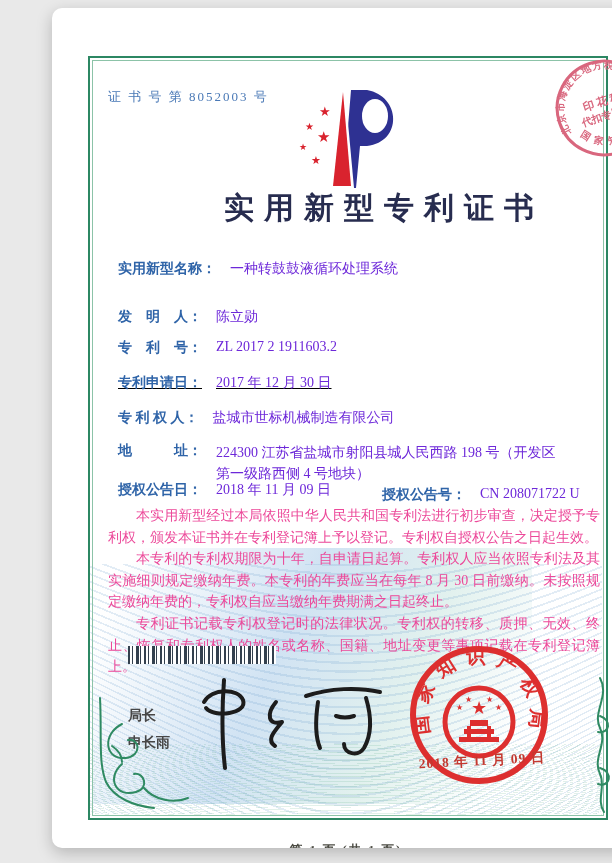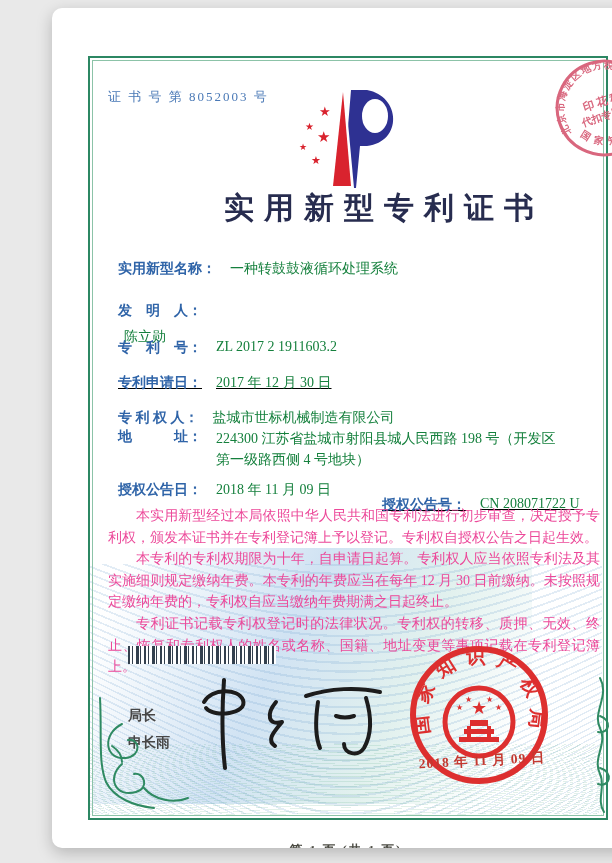--- a/index.html
+++ b/index.html
@@ -19,25 +19,25 @@
          background:repeating-radial-gradient(ellipse 130% 75% at 50% 135%,rgba(110,160,205,.20) 0 1px,transparent 1px 4px);}
   .waves-green{position:absolute;left:38px;top:736px;width:512px;height:72px;z-index:1;
          background:repeating-radial-gradient(ellipse 140% 95% at 50% -45%,rgba(85,170,130,.17) 0 1px,transparent 1px 4px);}
   
   .certno{position:absolute;left:56px;top:80px;font-size:13px;color:#4a79b6;letter-spacing:2px;z-index:3;}
   .logo{position:absolute;left:229px;top:76px;width:130px;height:106px;z-index:3;}
   .title{position:absolute;left:36px;top:180px;width:592px;text-align:center;font-size:30px;
          font-weight:600;color:#272c4f;letter-spacing:10px;z-index:3;}
   .row{position:absolute;left:66px;display:flex;font-size:14px;z-index:3;gap:8px;}
   .row .lab{color:#2f64a8;font-weight:bold;white-space:nowrap;}
-  .row .val{color:#15803d;margin-left:6px;}
-  .row-name{top:252px;} .row-inventor{top:294px;flex-direction:column;} .row-patno{top:331px;justify-content:center;}
+  .row .val{color:#6d28d9;margin-left:6px;}
+  .row-name{top:252px;} .row-inventor{top:300px;} .row-patno{top:331px;justify-content:center;}
   .row-filing{top:366px;text-decoration:underline;} .row-patentee{top:401px;}
-  .row-address{top:420px;} .row-address .val{width:352px;line-height:21px;}
-  .row-grantdate{top:473px;} .row-grantno{top:488px;left:330px;text-decoration:underline;}
+  .row-address{top:434px;} .row-address .val{width:352px;line-height:21px;}
+  .row-grantdate{top:473px;} .row-grantno{top:478px;left:330px;}
   .bodytext{position:absolute;left:56px;top:497px;width:492px;z-index:3;
          font-size:14px;line-height:21.6px;color:#ec4899;text-align:justify;}
   .bodytext p{margin:0;text-indent:2em;}
   .barcode{position:absolute;left:76px;top:638px;width:148px;height:18px;z-index:3;
          background:repeating-linear-gradient(90deg,#33404e 0 2px,#fff 2px 4px,#33404e 4px 5px,#fff 5px 8px,#33404e 8px 11px,#fff 11px 12px,#33404e 12px 13px,#fff 13px 16px);}
   .official{position:absolute;left:76px;top:694px;z-index:3;font-family:"Liberation Sans","DejaVu Sans",sans-serif;
          font-size:14px;font-weight:bold;color:#474747;line-height:27px;}
   .signature{position:absolute;left:138px;top:664px;width:200px;height:104px;z-index:5;}
   .seal{position:absolute;left:352px;top:632px;width:150px;height:150px;z-index:6;}
   .seal-date{position:absolute;left:352px;top:744px;width:156px;text-align:center;z-index:7;
@@ -104,21 +104,21 @@
       <span class="lab">授权公告日：</span>
       <span class="val">2018 年 11 月 09 日</span>
     </div>
     <div class="row row-grantno">
       <span class="lab">授权公告号：</span>
       <span class="val">CN 208071722 U</span>
     </div>
 
     <div class="bodytext">
       <p>本实用新型经过本局依照中华人民共和国专利法进行初步审查，决定授予专利权，颁发本证书并在专利登记簿上予以登记。专利权自授权公告之日起生效。</p>
-      <p>本专利的专利权期限为十年，自申请日起算。专利权人应当依照专利法及其实施细则规定缴纳年费。本专利的年费应当在每年 12 月 30 日前缴纳。未按照规定缴纳年费的，专利权自应当缴纳年费期满之日起终止。</p>
+      <p>本专利的专利权期限为十年，自申请日起算。专利权人应当依照专利法及其实施细则规定缴纳年费。本专利的年费应当在每年 8 月 30 日前缴纳。未按照规定缴纳年费的，专利权自应当缴纳年费期满之日起终止。</p>
       <p>专利证书记载专利权登记时的法律状况。专利权的转移、质押、无效、终止、恢复和专利权人的姓名或名称、国籍、地址变更等事项记载在专利登记簿上。</p>
     </div>
 
     <div class="barcode"></div>
 
     <div class="official">
       <div>局长</div>
       <div>申长雨</div>
     </div>
 

